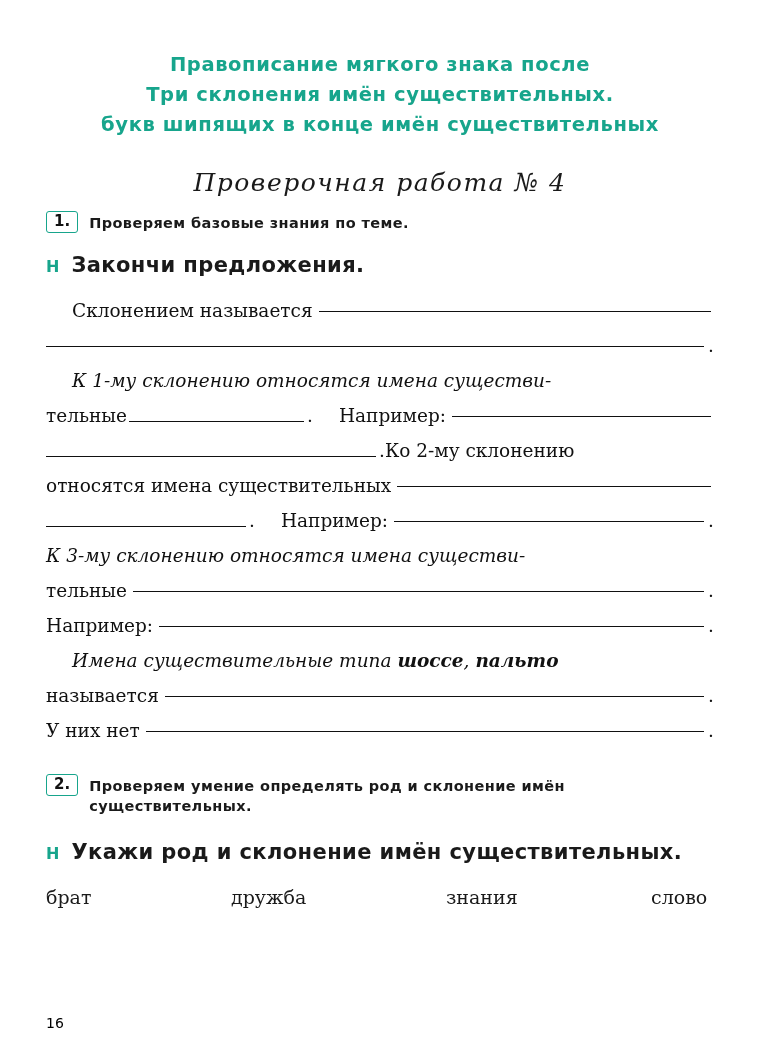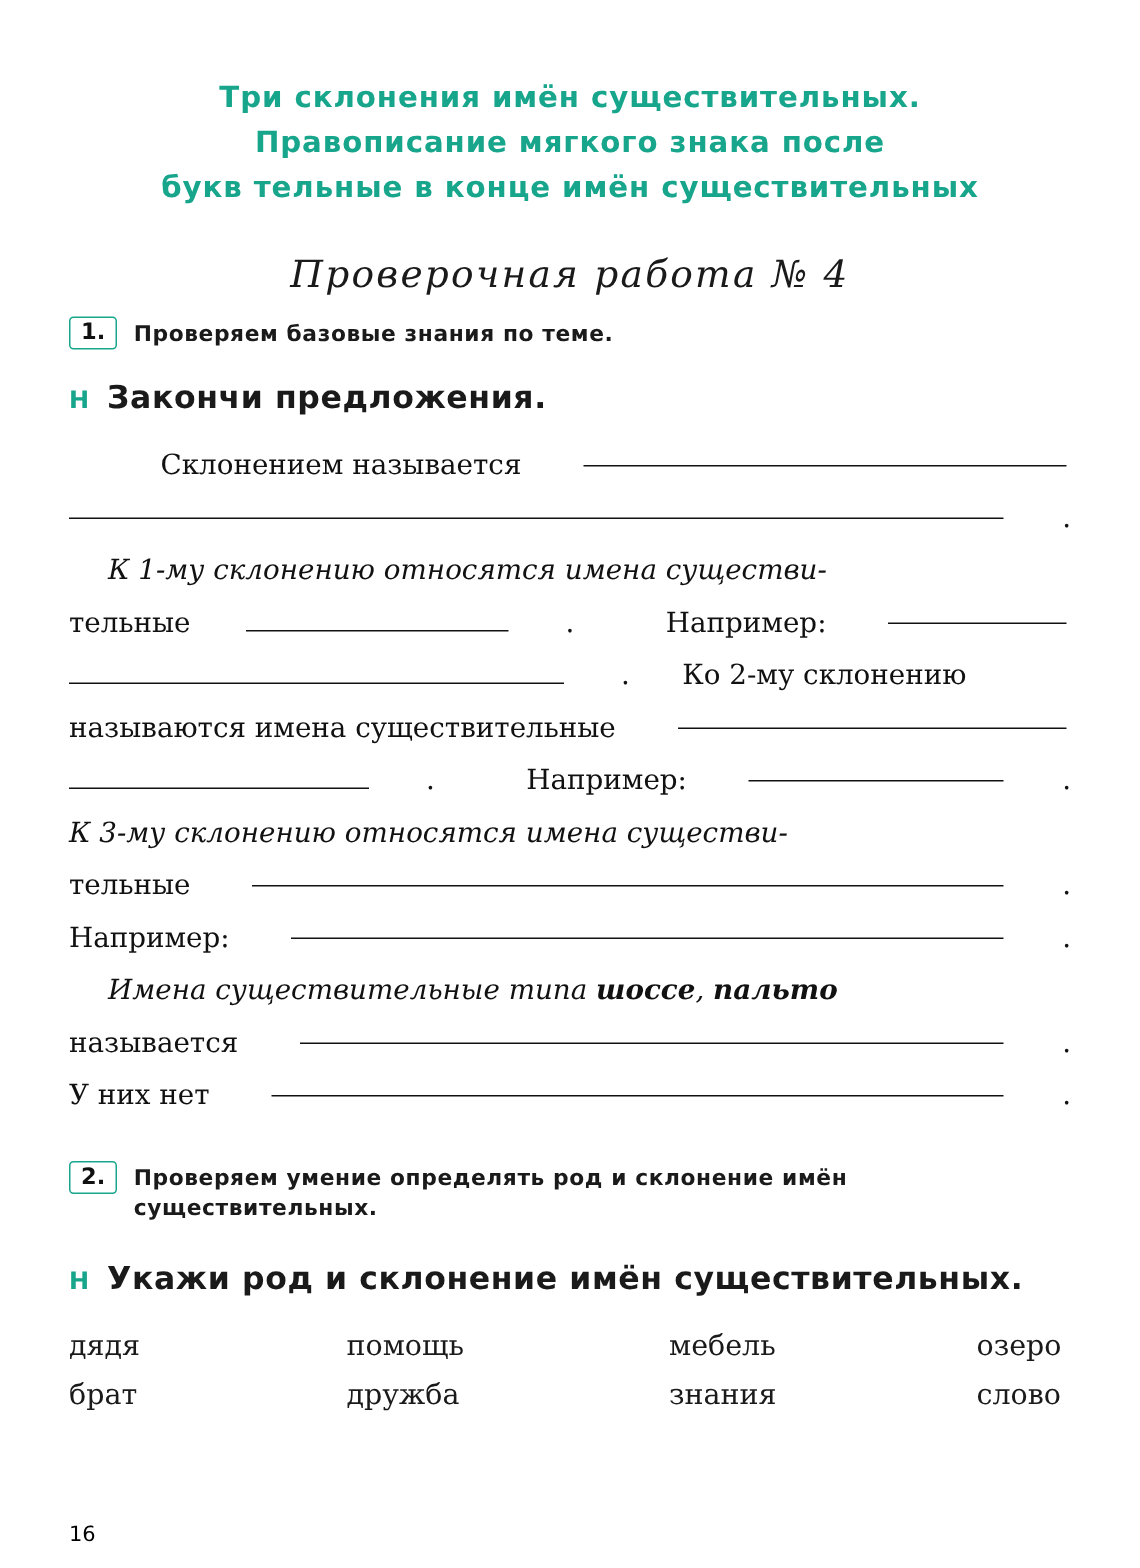--- a/index.html
+++ b/index.html
@@ -116,21 +116,20 @@
     height: 0;
     vertical-align: 4px;
     margin: 0 2px;
   }
 
   
   .line-row {
     display: flex;
     align-items: baseline;
     width: 100%;
-    gap: 35px;
   }
   .line-row .grow {
     flex: 1 1 auto;
     border-bottom: 1.4px solid #111;
     margin: 0 3px 0 6px;
     height: 0;
     position: relative;
     top: -5px;
   }
   .dot { margin-left: 1px; }
@@ -159,23 +158,23 @@
     font-size: 14px;
     color: #000000;
   }
 </style>
 </head>
 <body>
 
 <div class="page">
 
   <div class="topic">
+    <div>Правописание мягкого знака после</div>
     <div>Три склонения имён существительных.</div>
-    <div>Правописание мягкого знака после</div>
-    <div>букв тельные в конце имён существительных</div>
+    <div>букв шипящих в конце имён существительных</div>
   </div>
 
   <div class="worktitle">Проверочная работа № 4</div>
 
   <div class="task-head">
     <div class="task-num">1.</div>
     <div class="task-text">Проверяем базовые знания по теме.</div>
   </div>
 
   <div class="instr">
@@ -208,21 +207,21 @@
       <span class="grow"></span>
     </div>
 
     <div class="line-row">
       <span class="rule" style="width:330px;margin-left:0;"></span>
       <span class="dot">.</span>
       <span style="">Ко 2-му  склонению</span>
     </div>
 
     <div class="line-row">
-      <span>называются  имена  существительные</span>
+      <span>относятся  имена  существительных</span>
       <span class="grow"></span>
     </div>
 
     <div class="line-row">
       <span class="rule" style="width:200px;margin-left:0;"></span>
       <span class="dot">.</span>
       <span style="margin-left:26px;">Например:</span>
       <span class="grow"></span>
       <span class="dot">.</span>
     </div>
@@ -268,26 +267,20 @@
     <div class="task-text">Проверяем умение определять род и склонение имён существительных.</div>
   </div>
 
   <div class="instr" style="margin-top:24px;">
     <span class="marker">Н</span>
     <span class="instr-text">Укажи род и склонение имён существительных.</span>
   </div>
 
   <table class="word-grid">
     <tbody>
-        <tr>
-      <td class="col1">дядя</td>
-      <td class="col2">помощь</td>
-      <td class="col3">мебель</td>
-      <td>озеро</td>
-    </tr>
     <tr>
       <td class="col1">брат</td>
       <td class="col2">дружба</td>
       <td class="col3">знания</td>
       <td>слово</td>
     </tr>
   </tbody>
     </table>
 
   <div class="page-number">16</div>

